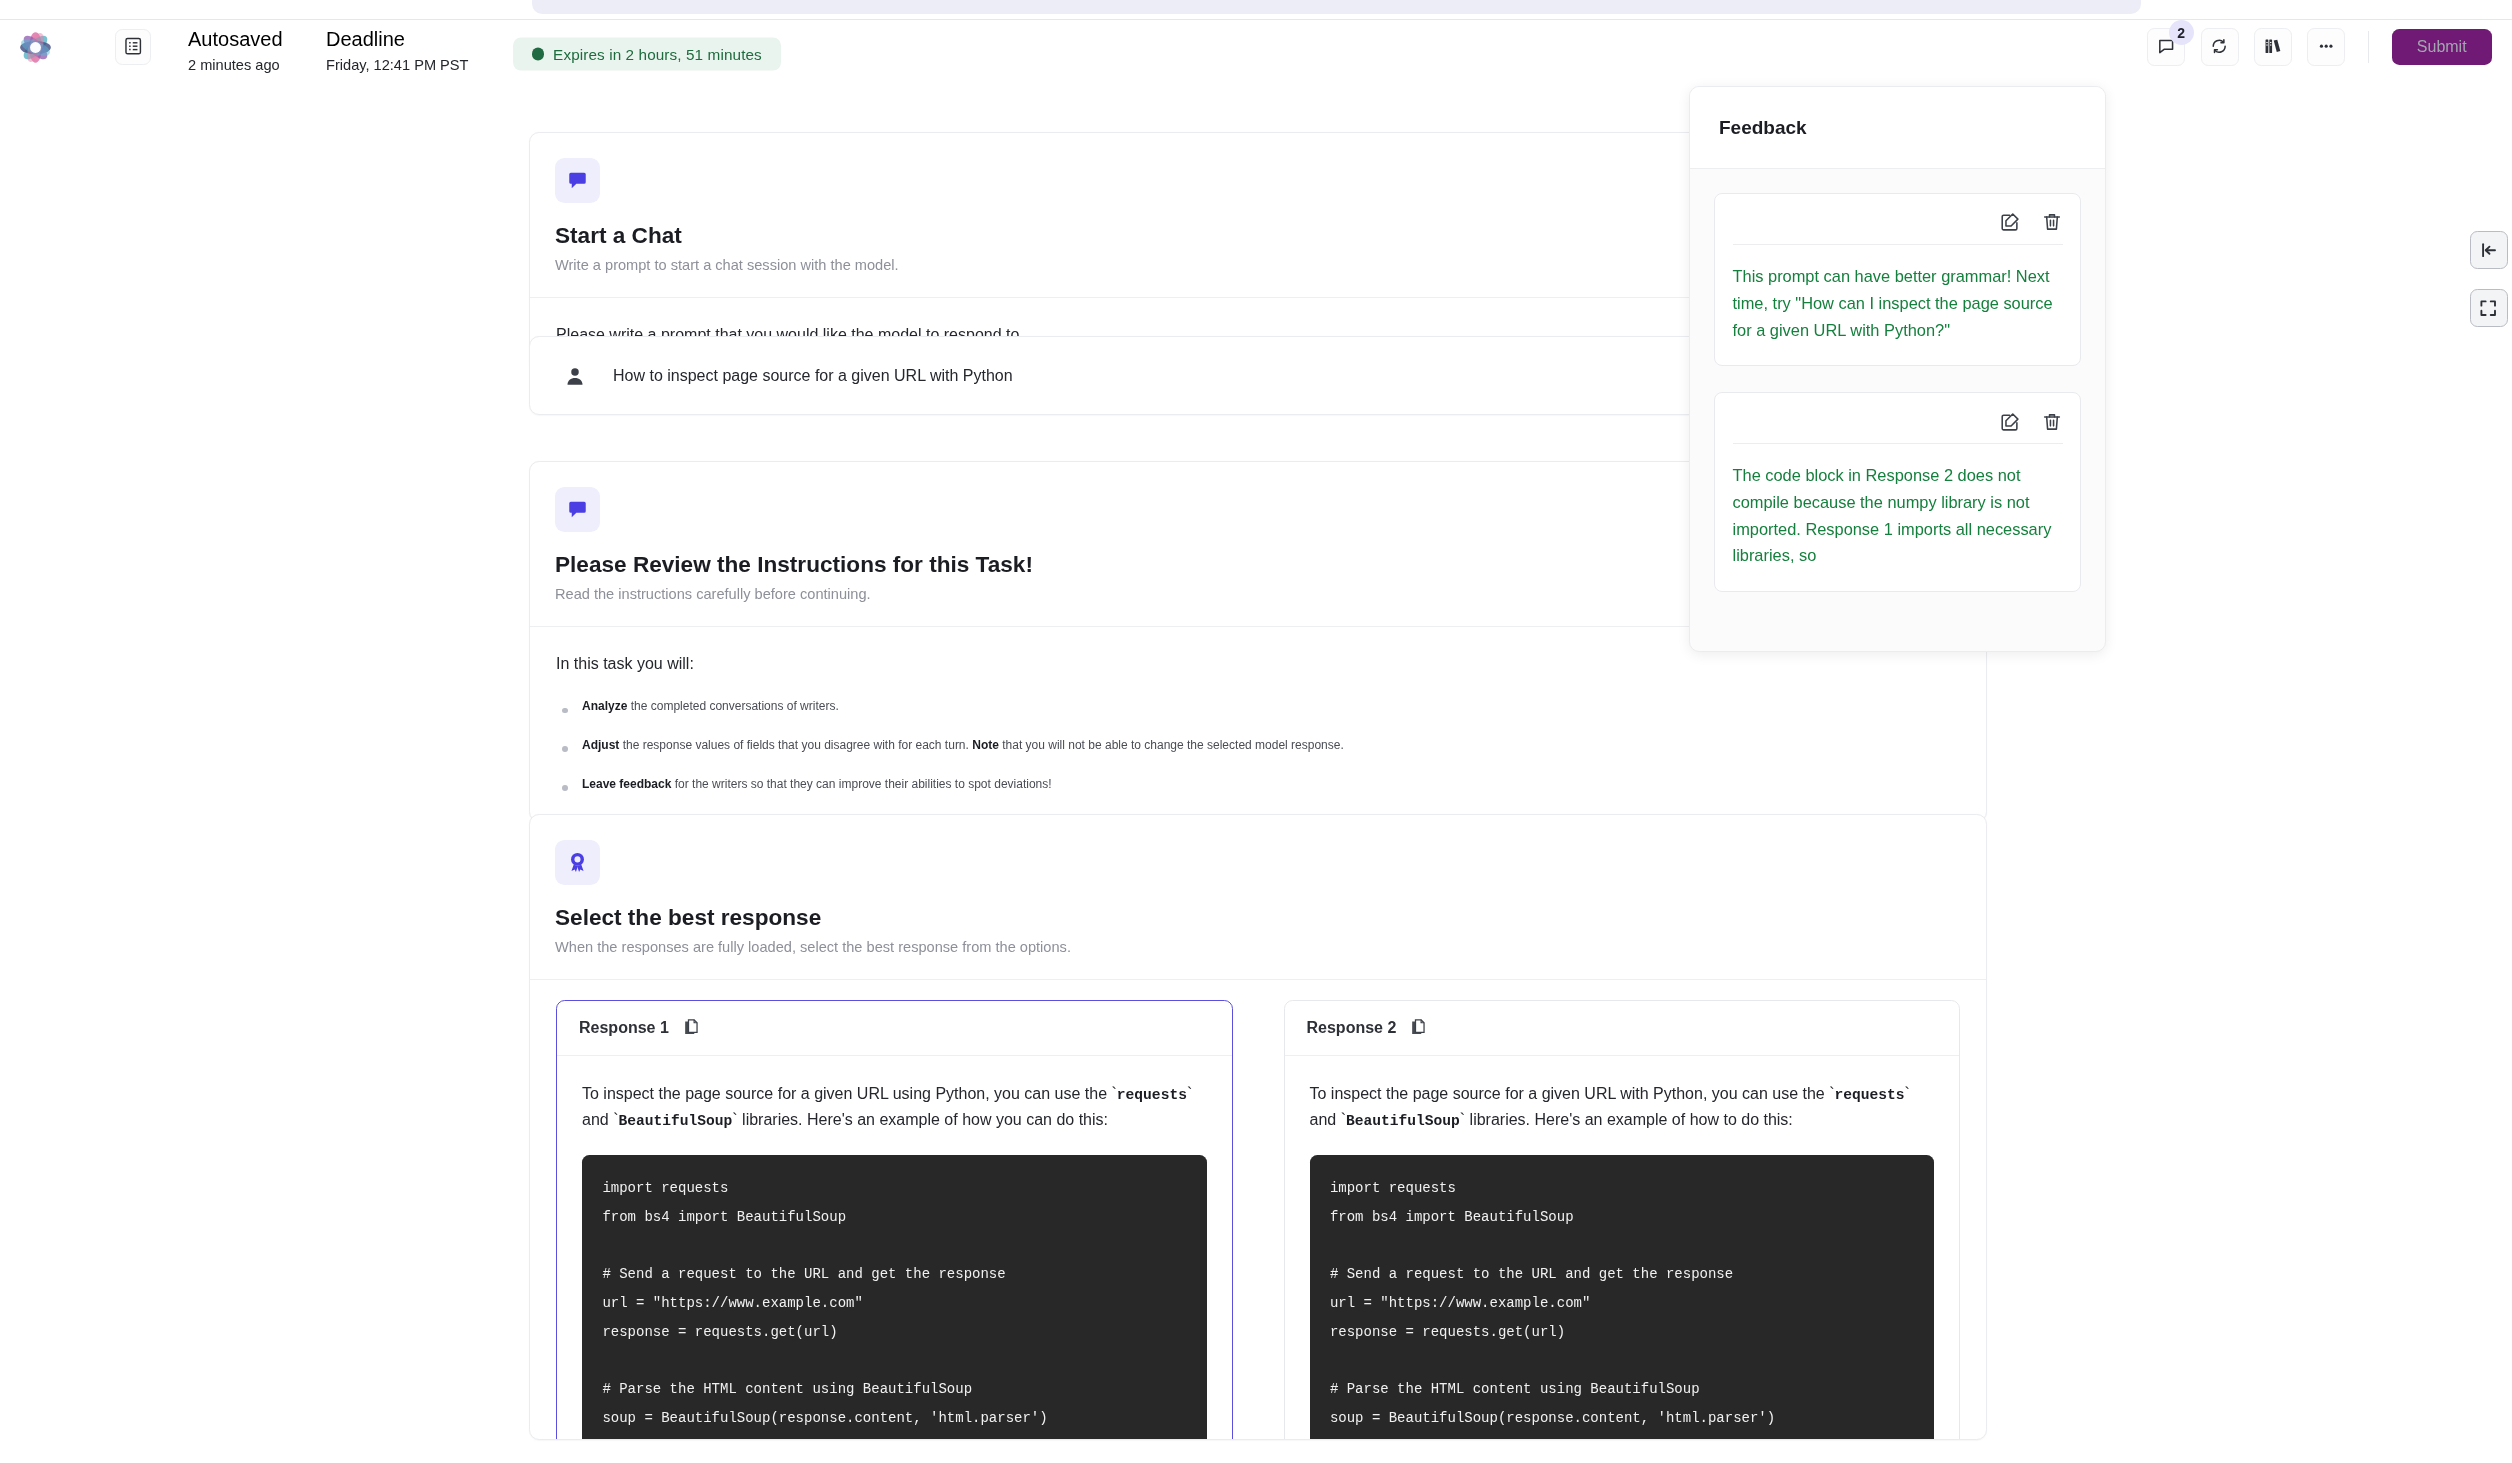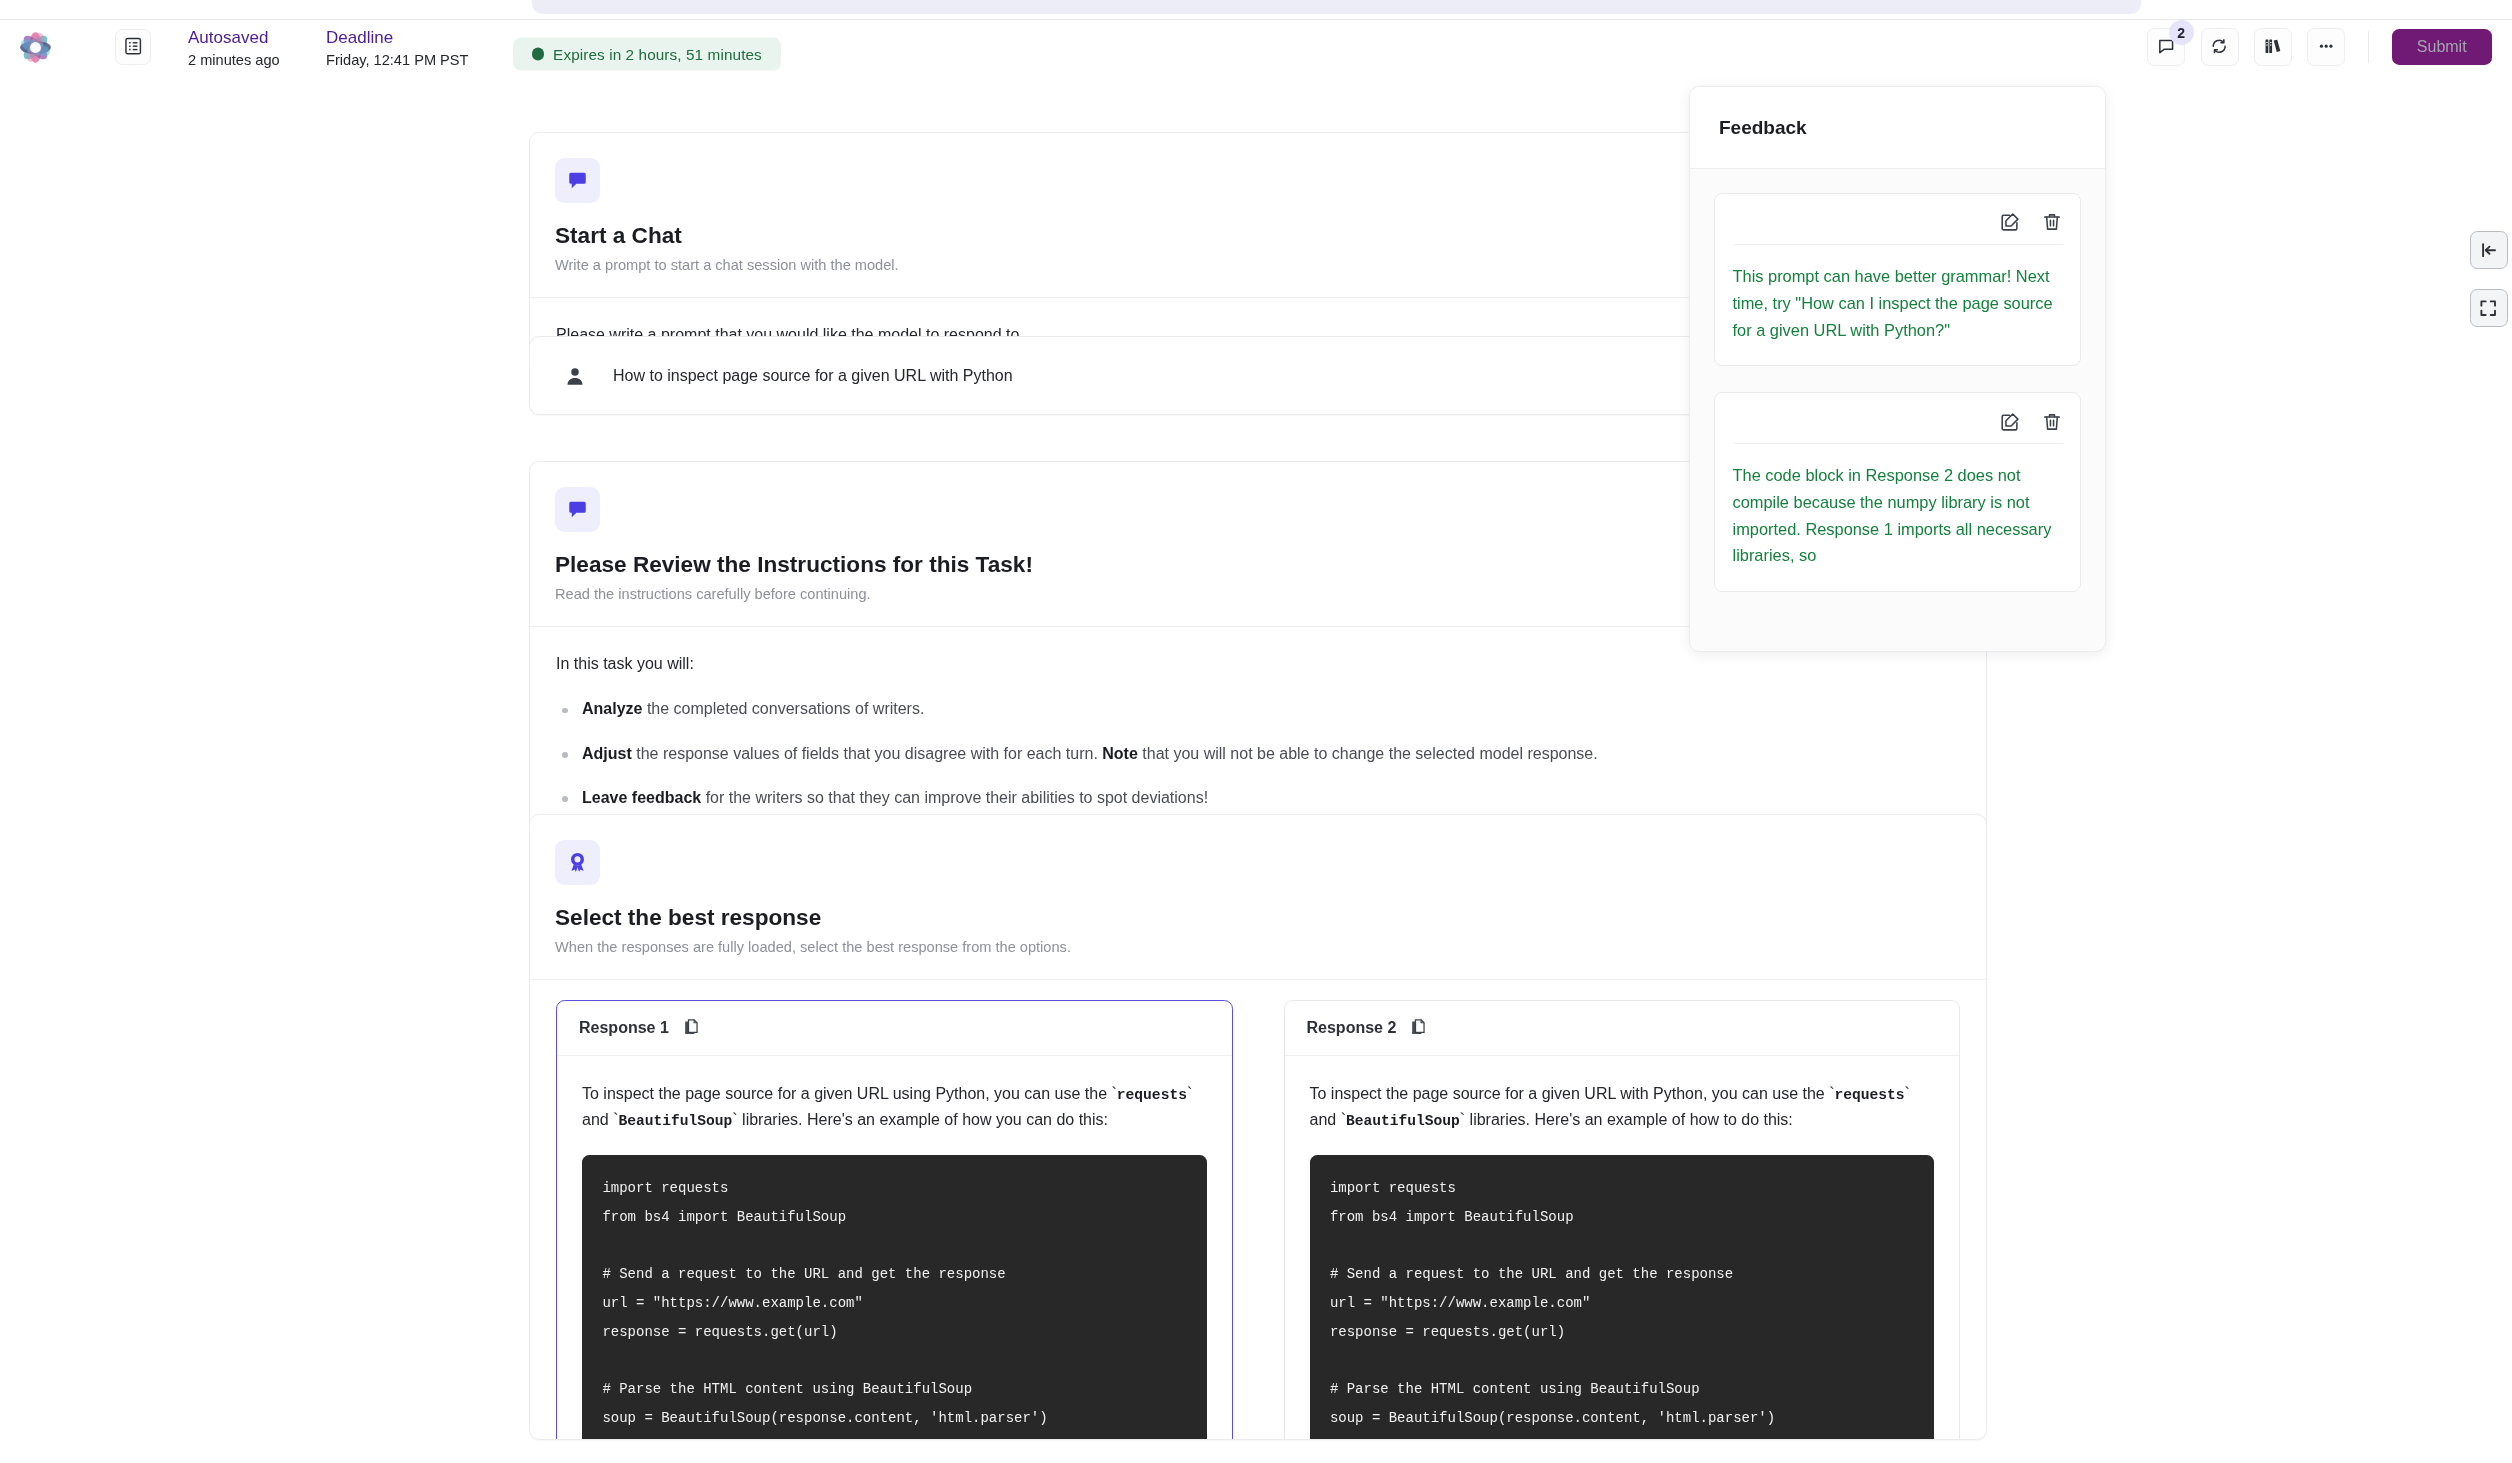--- a/index.html
+++ b/index.html
@@ -30,21 +30,21 @@
 
   
   .icon-btn {
     background: #fdfdfd; border: 0.7px solid #edeef1; border-radius: 7.3px;
     display: flex; align-items: center; justify-content: center;
     cursor: pointer;
   }
   #notes-btn { position: absolute; left: 115px; top: 8.7px; width: 36px; height: 36px; }
 
   .meta-block { position: absolute; top: 5.1px; line-height: 1.48; }
-  .meta-label { font-size: 17px; color: #4c1d95; white-space: nowrap; }
+  .meta-label { font-size: 20px; color: #000000; white-space: nowrap; }
   .meta-value { font-size: 14.6px; color: #23262b; white-space: nowrap; }
   #meta-autosaved { left: 188px; }
   #meta-deadline  { left: 326px; }
 
   #expires-badge {
     position: absolute; left: 513px; top: 34px;
     height: 33px; display: flex; align-items: center; gap: 8.7px;
     background: #eaf4ee; border-radius: 8px; padding: 0 19px;
     transform: translateY(-50%);
   }
@@ -107,21 +107,21 @@
     display: flex; align-items: center; justify-content: center; flex: none;
   }
   #user-msg-text { font-size: 16px; color: #25272d; }
 
   
   #card-instructions { top: 406px; }
   #instructions-intro { font-size: 16px; color: #25272d; }
   #instructions-list { list-style: none; margin-top: 23px; }
   #instructions-list li {
     position: relative; padding-left: 26px; margin-bottom: 22px;
-    font-size: 16px; color: #4a4d55; line-height: 1.4;
+    font-size: 12px; color: #4a4d55; line-height: 1.4;
   }
   #instructions-list li:last-child { margin-bottom: 2.9px; }
   #instructions-list li::before {
     content: ""; position: absolute; left: 5.8px; top: 9.5px;
     width: 5.8px; height: 5.8px; border-radius: 50%; background: #b9bcc4;
   }
   #instructions-list b { color: #1b1d23; font-weight: bold; }
 
   
   #card-select { top: 759px; height: 626px; }

